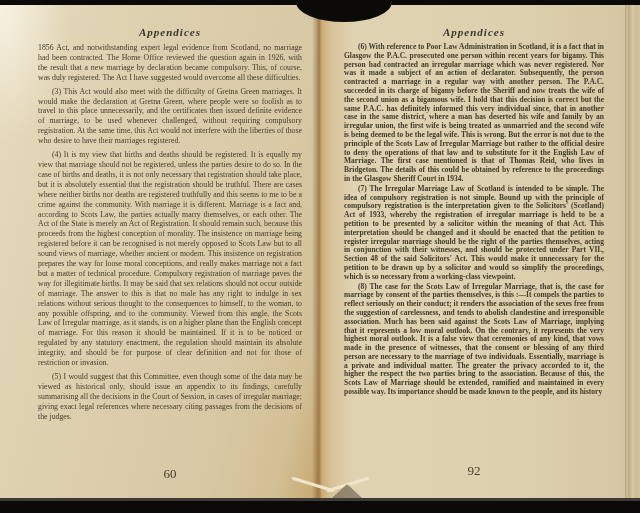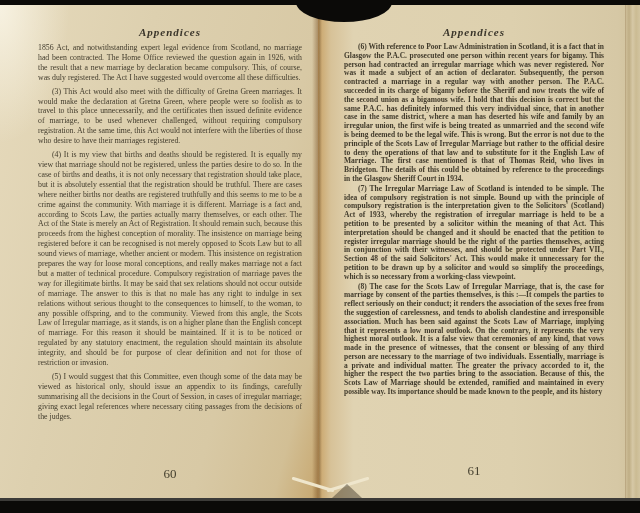--- a/index.html
+++ b/index.html
@@ -102,21 +102,21 @@
       <div class="pagenum">60</div>
     </div>
 
     <div class="page right">
       <div class="header">Appendices</div>
       <div class="text-block">
         <p class="para">(6)  With reference to Poor Law Administration in Scotland, it is a fact that in Glasgow the P.A.C. prosecuted one person within recent years for bigamy.  This person had contracted an irregular marriage which was never registered.  Nor was it made a subject of an action of declarator.  Subsequently, the person contracted a marriage in a regular way with another person.  The P.A.C. succeeded in its charge of bigamy before the Sheriff and now treats the wife of the second union as a bigamous wife.  I hold that this decision is correct but the same P.A.C. has definitely informed this very individual since, that in another case in the same district, where a man has deserted his wife and family by an irregular union, the first wife is being treated as unmarried and the second wife is being deemed to be the legal wife.  This is wrong.  But the error is not due to the principle of the Scots Law of Irregular Marriage but rather to the official desire to deny the operations of that law and to substitute for it the English Law of Marriage.  The first case mentioned is that of Thomas Reid, who lives in Bridgeton. The details of this could be obtained by reference to the proceedings in the Glasgow Sheriff Court in 1934.</p>
         <p class="para">(7)  The Irregular Marriage Law of Scotland is intended to be simple.   The idea of compulsory registration is not simple. Bound up with the principle of compulsory registration is the interpretation given to the Solicitors' (Scotland) Act of 1933, whereby the registration of irregular marriage is held to be a petition to be presented by a solicitor within the meaning of that Act.  This interpretation should be changed and it should be enacted that the petition to register irregular marriage should be the right of the parties themselves, acting in conjunction with their witnesses, and should be protected under Part VII., Section 48 of the said Solicitors' Act.  This would make it unnecessary for the petition to be drawn up by a solicitor and would so simplify the proceedings, which is so necessary from a working-class viewpoint.</p>
         <p class="para">(8)  The case for the Scots Law of Irregular Marriage, that is, the case for marriage by consent of the parties themselves, is this :—It compels the parties to reflect seriously on their conduct; it renders the association of the sexes free from the suggestion of carelessness, and tends to abolish clandestine and irresponsible association.  Much has been said against the Scots Law of Marriage, implying that it represents a low moral outlook.  On the contrary, it represents the very highest moral outlook.   It is a false view that ceremonies of any kind, that vows made in the presence of witnesses, that the consent or blessing of any third person are necessary to the marriage of two individuals.  Essentially, marriage is a private and individual matter.   The greater the privacy accorded to it, the higher the respect the two parties bring to the association.  Because of this, the Scots Law of Marriage should be extended, ramified and maintained in every possible way.  Its importance should be made known to the people, and its history</p>
       </div>
-      <div class="pagenum">61</div>
+      <div class="pagenum">92</div>
     </div>
 
     <div class="crease"></div>
     <div class="right-line"></div>
     <div class="right-stack"></div>
     <div class="bottom-edge-left"></div>
     <div class="bottom-edge-right"></div>
     <div class="bottom-dark-notch"></div>
   </div>
 

